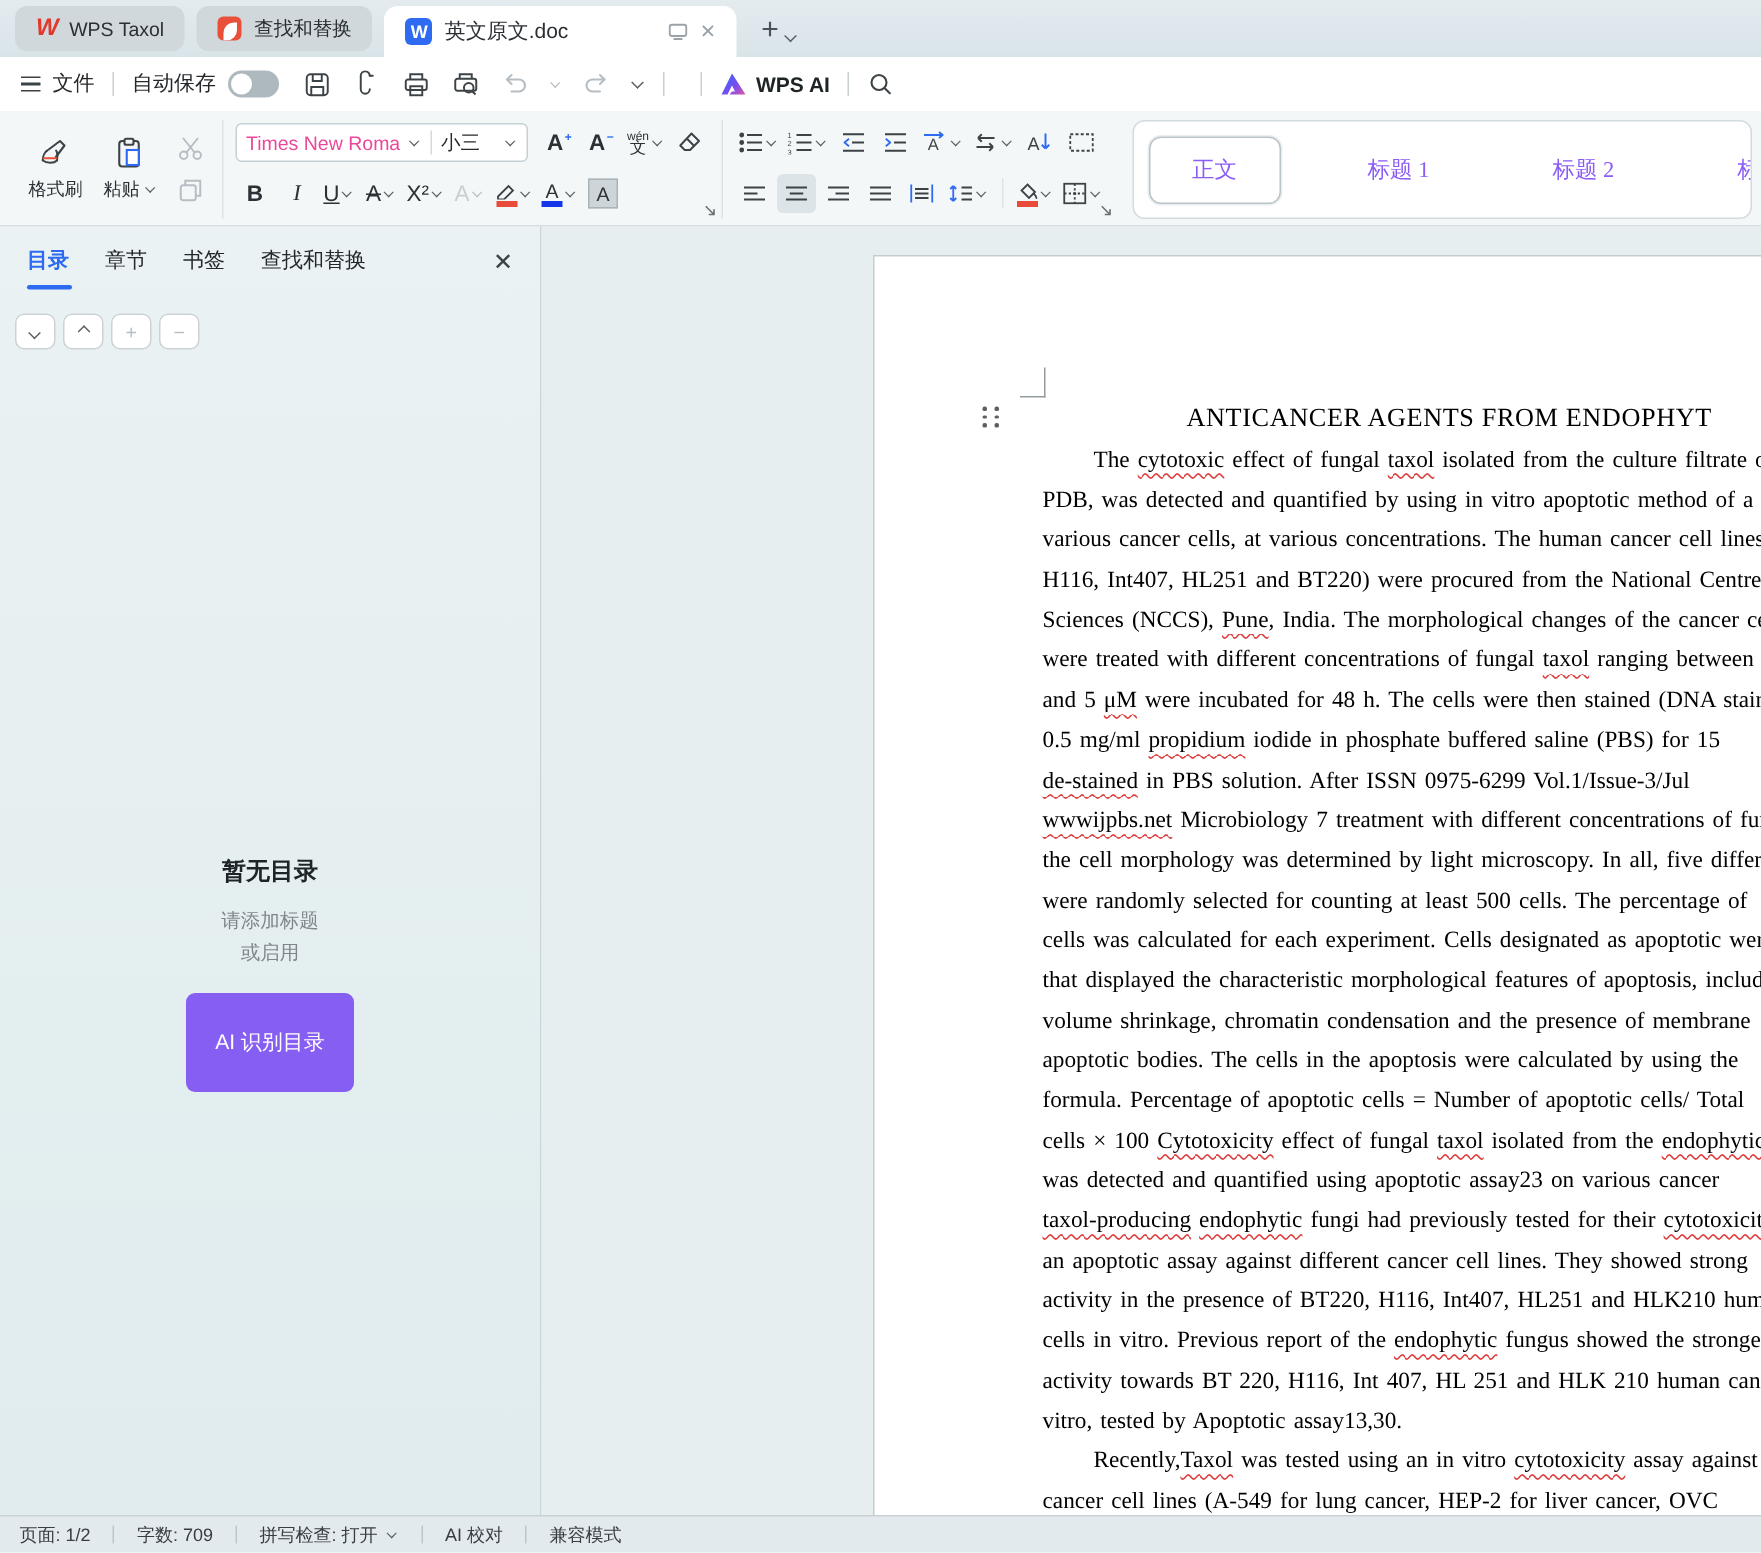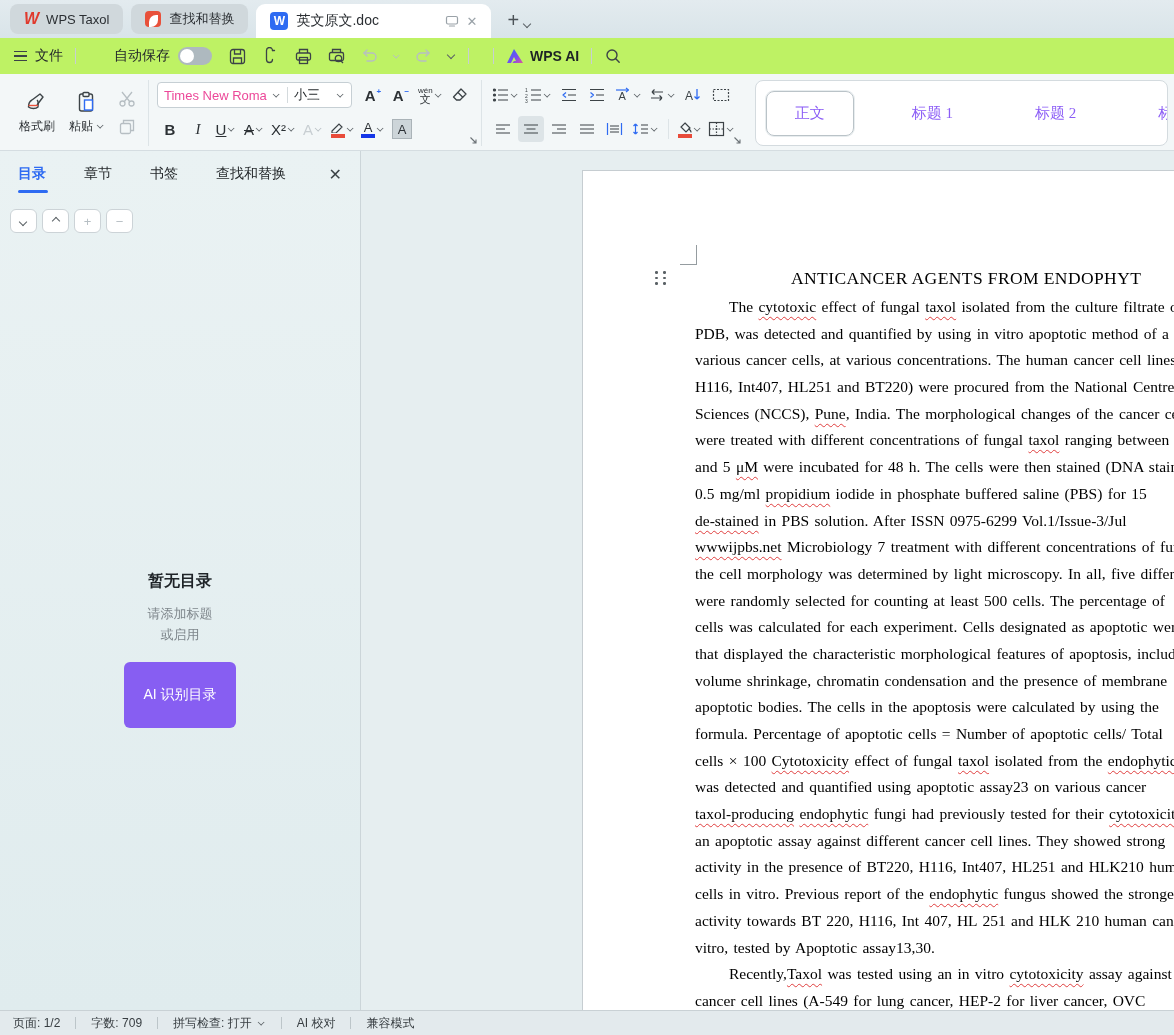--- a/index.html
+++ b/index.html
@@ -20,26 +20,26 @@
   .tab-winicon svg { stroke:#9aa2a8; }
   .tab-plus { font-size:20px; color:#4b5257; margin:0 4px 6px 8px; }
   .tab-chev { margin-bottom:9px; }
 
   .chev { width:9px; height:8px; display:inline-block; position:relative; }
   .chev::before { content:""; position:absolute; left:1px; top:0px; width:5px; height:5px; border-right:1.3px solid #5a6165; border-bottom:1.3px solid #5a6165; transform:rotate(45deg); }
   .chev.small { transform:scale(.8); }
   .chev.dis::before { border-color:#b6bec3; }
 
   
-  .menubar { height:36px; background:#bef264; display:flex; align-items:center; padding:0 14px; flex:none; font-size:14px; }
+  .menubar { height:36px; background:#ffffff; display:flex; align-items:center; padding:0 14px; flex:none; font-size:14px; }
   .mb-divider { width:1px; height:16px; background:#c7cfd3; margin:0 12px; }
   .hamburger { display:flex; flex-direction:column; gap:3px; margin-right:8px; }
   .hamburger i { width:13px; height:1.5px; background:#3c4periodic347; background:#3c4347; display:block; }
   .mb-file { color:#24282b; }
-  .autosave-label { color:#24282b; margin-right:8px;margin-left:26px; }
+  .autosave-label { color:#24282b; margin-right:8px; }
   .toggle { width:34px; height:18px; border-radius:10px; background:#aeb9bf; position:relative; }
   .toggle::after { content:""; position:absolute; left:2px; top:2px; width:14px; height:14px; border-radius:50%; background:#fff; }
   .qat { display:flex; align-items:center; gap:14px; margin-left:16px; }
   .qat svg { display:block; }
   .menu-tabs { display:flex; align-items:center; gap:30px; margin-left:4px; }
   .menu-tab { color:#24282b; position:relative; padding:8px 2px; cursor:pointer; }
   .menu-tab.active { color:#2e6bf2; font-weight:bold; }
   .menu-tab.active::after { content:""; position:absolute; left:50%; transform:translateX(-50%); bottom:-1px; width:30px; height:3px; border-radius:2px; background:#2e6bf2; }
   .wpsai { display:flex; align-items:center; gap:6px; font-weight:bold; color:#1e2326; }
 
@@ -73,21 +73,21 @@
   .supers { font-size:8px; color:#2e6bf2; font-weight:bold; margin-top:-8px; }
 
   
   .gallery { flex:1; margin-left:10px; background:#fff; border:1px solid #d4dbdf; border-radius:8px; display:flex; align-items:center; padding:0 10px; gap:34px; overflow:hidden; }
   .style-item { font-family:"Liberation Serif","DejaVu Serif",serif; font-size:15px; color:#8b5cf6; padding:12px 24px; white-space:nowrap; cursor:pointer; }
   .style-item.selected { border:1px solid #bac3c8; border-radius:8px; box-shadow:0 0 0 3px #fff inset, 0 0 0 1px #e8edef; padding:12px 28px; }
 
   
   .main { flex:1; display:flex; min-height:0; }
   .sidebar { width:361px; flex:none; background:linear-gradient(180deg,#eaf2f3,#e0ecee); border-right:1px solid #ccd5d9; position:relative; }
-  .sb-tabs { display:flex; align-items:center; gap:38px; padding:14px 16px 0 18px; font-size:14px; }
+  .sb-tabs { display:flex; align-items:center; gap:24px; padding:14px 16px 0 18px; font-size:14px; }
   .sb-tab { color:#24282b; position:relative; padding-bottom:10px; cursor:pointer; }
   .sb-tab.active { color:#2e6bf2; font-weight:bold; }
   .sb-tab.active::after { content:""; position:absolute; left:0; bottom:0; width:30px; height:3px; border-radius:2px; background:#2e6bf2; }
   .sb-close { position:absolute; right:18px; top:14px; font-size:16px; color:#3c4347; cursor:pointer; }
   .sb-navbtns { display:flex; gap:5px; padding:16px 0 0 10px; }
   .sb-navbtn { width:27px; height:24px; background:#fff; border:1px solid #ccd3d7; border-radius:6px; display:flex; align-items:center; justify-content:center; cursor:pointer; font-size:13px; color:#3c4347; }
   .sb-navbtn.dis { color:#b6bec3; }
   .sb-navbtn .chev { margin-top:3px; }
   .sb-navbtn .chev.up { transform:rotate(180deg); margin-top:-2px; }
   .empty { position:absolute; top:420px; left:0; width:100%; text-align:center; }

